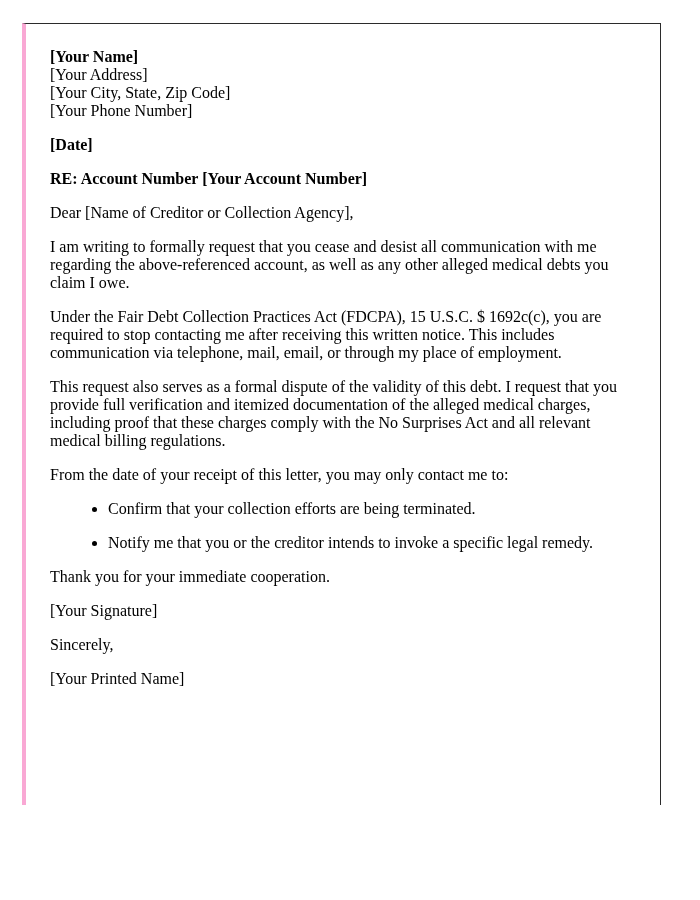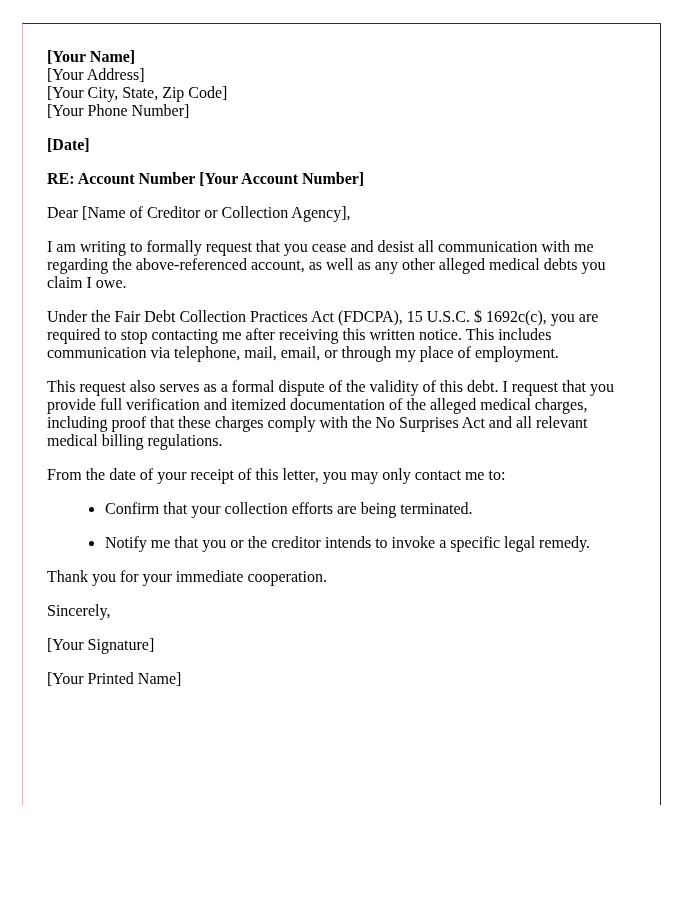--- a/index.html
+++ b/index.html
@@ -14,21 +14,21 @@
     -webkit-font-smoothing: antialiased;
   }
 
   .page-frame {
     position: absolute;
     left: 22px;
     top: 23px;
     width: 639px;
     height: 782px;
     box-sizing: border-box;
-    border-left: 1px solid #f9a8d4;
+    border-left: 4px solid #f9a8d4;
     border-right: 1px solid #2b2b2b;
     border-top: 1px solid #2b2b2b;
     border-bottom: none;
     background: #ffffff;
     overflow: hidden;
   }
 
   .letter {
     padding: 24px 23px 0 24px;
     box-sizing: border-box;
@@ -110,18 +110,18 @@
     <p class="body-para">This request also serves as a formal dispute of the validity of this debt. I request that you provide full verification and itemized documentation of the alleged medical charges, including proof that these charges comply with the No Surprises Act and all relevant medical billing regulations.</p>
 
     <p class="body-para">From the date of your receipt of this letter, you may only contact me to:</p>
 
     <ul class="contact-list">
       <li>Confirm that your collection efforts are being terminated.</li>
       <li>Notify me that you or the creditor intends to invoke a specific legal remedy.</li>
     </ul>
 
     <div class="closing-line">Thank you for your immediate cooperation.</div>
+    <div class="closing-line">[Your Signature]</div>
     <div class="closing-line">Sincerely,</div>
-    <div class="closing-line">[Your Signature]</div>
     <div class="closing-line">[Your Printed Name]</div>
 
   </div>
 </div>
 
 </body></html>

